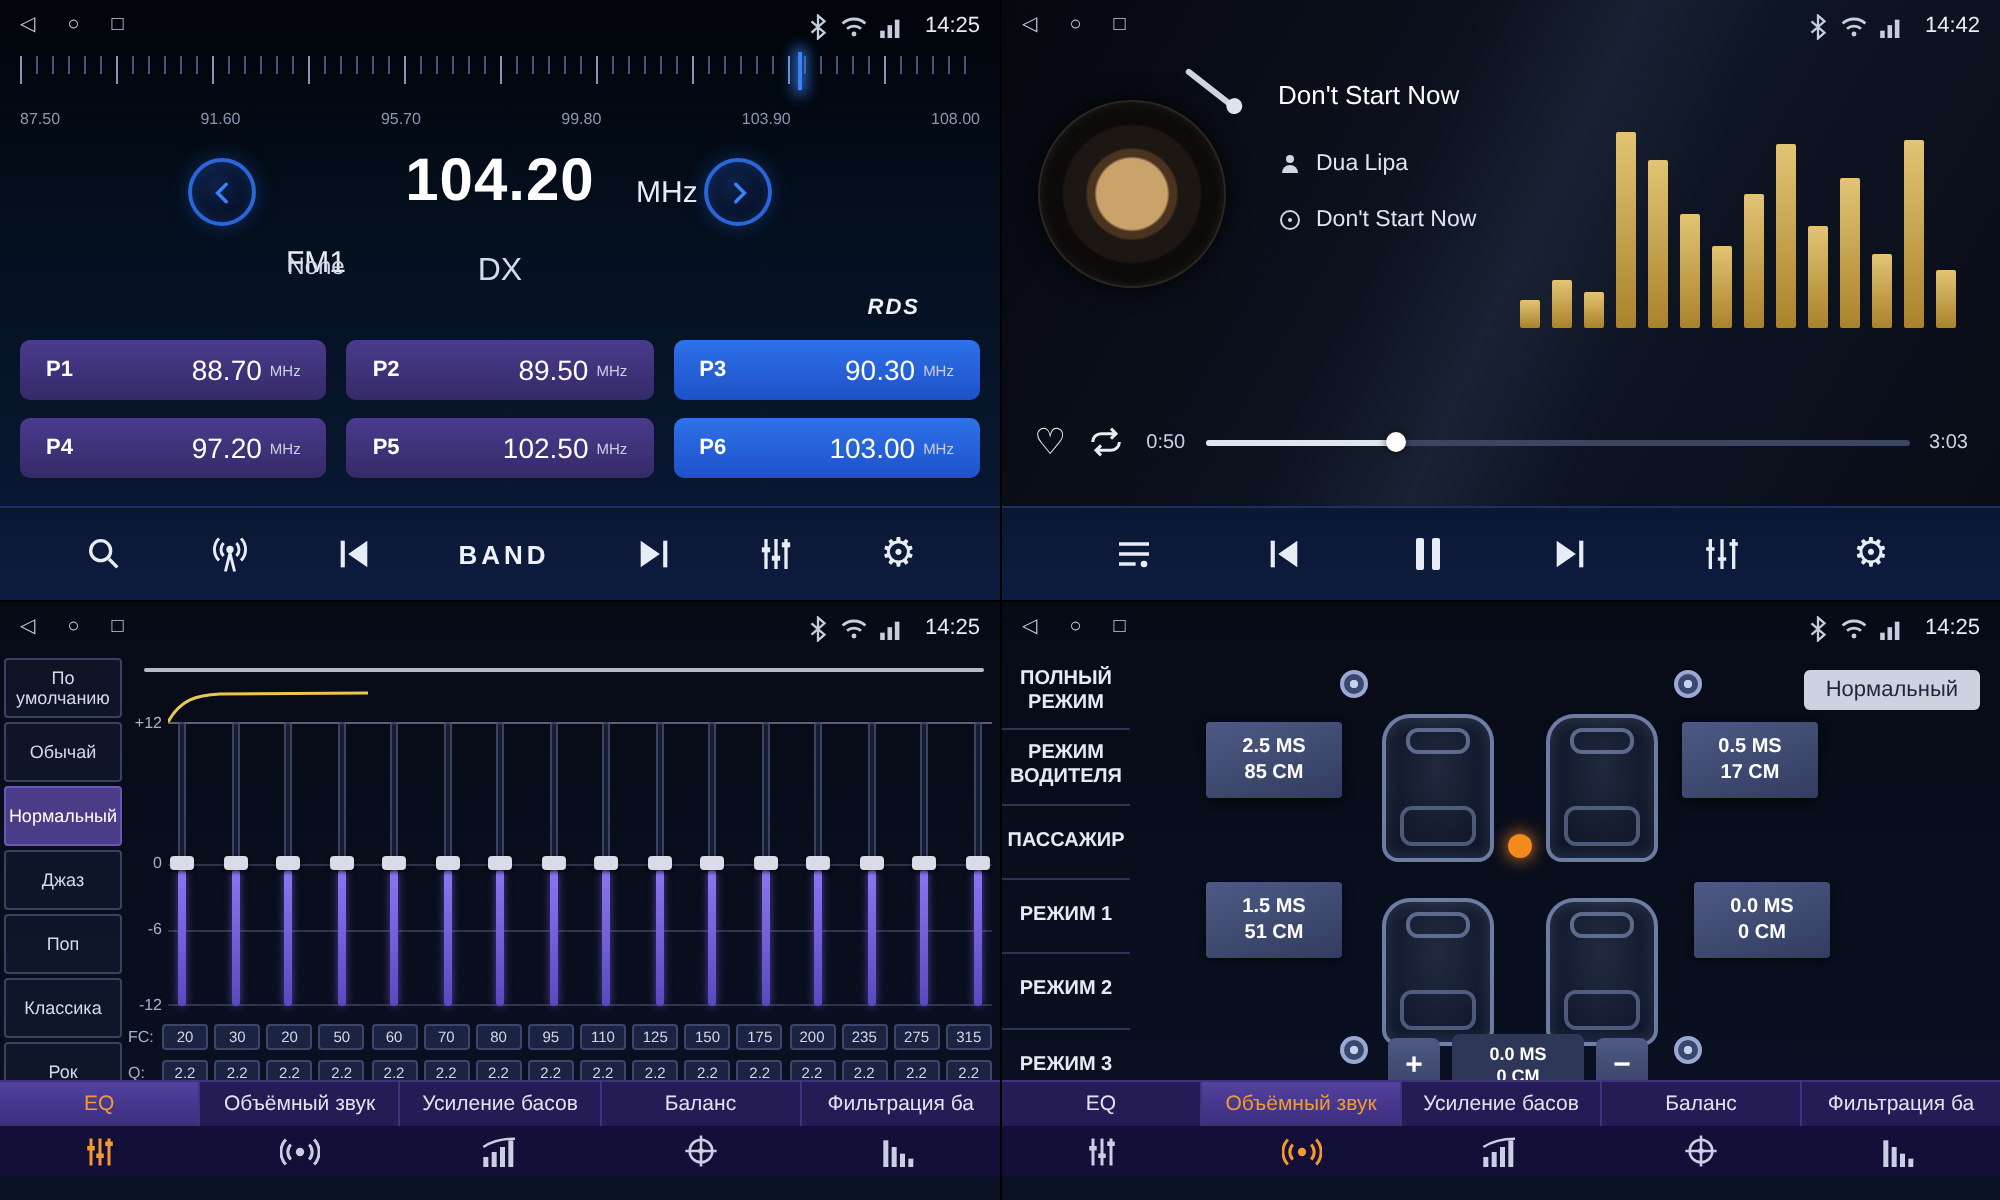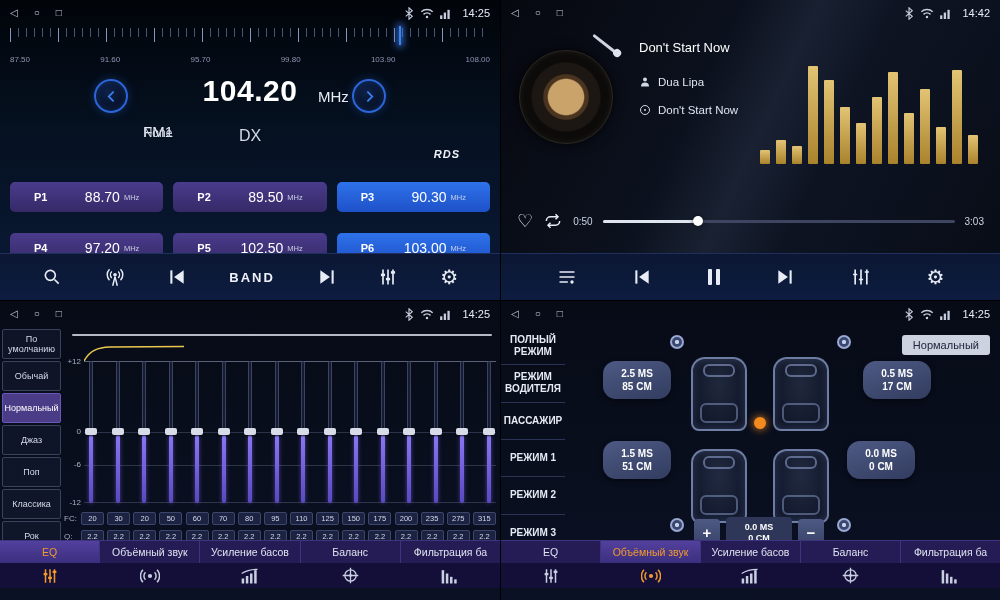--- a/index.html
+++ b/index.html
@@ -29,21 +29,21 @@
   .ruler-labels{position:absolute;left:0;right:0;bottom:0;display:flex;justify-content:space-between;}
   .ruler-label{font-size:8px;color:#8c96b2;}
   .chev-btn{position:absolute;width:34px;height:34px;border-radius:50%;border:2px solid #2b66d8;display:flex;align-items:center;justify-content:center;background:radial-gradient(circle at 40% 35%,#0e2148,#040a18);box-shadow:0 0 10px rgba(40,100,220,.35),inset 0 0 6px rgba(40,100,220,.3);cursor:pointer;}
   .band-name{position:absolute;left:130px;top:87px;width:56px;text-align:center;font-size:15px;color:#e8ecf5;margin-top:36px;}
   .freq-big{position:absolute;left:190px;top:74px;width:120px;text-align:center;font-size:30px;font-weight:bold;color:#fff;letter-spacing:.5px;}
   .freq-unit{position:absolute;left:318px;top:88px;font-size:15px;color:#e8ecf5;}
   .station-name{position:absolute;left:130px;top:126px;width:56px;text-align:center;font-size:12px;color:#d4dae8;}
   .dx-mode{position:absolute;left:190px;top:127px;width:120px;text-align:center;font-size:16px;color:#d4dae8;}
   .rds-badge{position:absolute;right:40px;top:148px;font-size:11px;font-weight:bold;font-style:italic;color:#eef1f8;letter-spacing:1px;}
   .presets{position:absolute;left:10px;right:10px;top:170px;display:grid;grid-template-columns:repeat(3,1fr);gap:9px 10px;}
-  .preset{height:30px;border-radius:5px;display:flex;align-items:center;padding:0 24px;background:linear-gradient(180deg,#4a3b8c,#352a68);cursor:pointer;margin-top:12px;}
+  .preset{height:30px;border-radius:5px;display:flex;align-items:center;padding:0 13px;background:linear-gradient(180deg,#4a3b8c,#352a68);cursor:pointer;}
   .preset.active{background:linear-gradient(180deg,#2e72ea,#1e51c8);}
   .p-name{font-size:11px;font-weight:bold;color:#fff;}
   .p-freq{flex:1;text-align:right;font-size:14px;color:#fff;padding-right:4px;}
   .p-unit{font-size:7.5px;color:#c9d0e6;}
 
   .toolbar{position:absolute;left:0;right:0;bottom:0;height:47px;display:flex;align-items:center;justify-content:space-evenly;background:linear-gradient(180deg,#0b1733,#0d1c40);border-top:1px solid #20305e;}
   .tool-btn{display:flex;align-items:center;justify-content:center;color:#e8ecf5;cursor:pointer;}
   .band-btn{font-size:13px;font-weight:bold;letter-spacing:2px;color:#eef1f8;cursor:pointer;}
   .gear-glyph{font-size:20px;line-height:1;color:#e8ecf5;}
 
@@ -99,21 +99,21 @@
   
   .mode-list{position:absolute;left:0;top:27px;bottom:48px;width:64px;display:flex;flex-direction:column;}
   .mode-item{flex:1;display:flex;align-items:center;justify-content:center;text-align:center;font-size:10px;font-weight:bold;color:#e6eaf4;border-bottom:1px solid #2b3456;padding:0 3px;line-height:1.2;cursor:pointer;}
   .profile-btn{position:absolute;right:10px;top:34px;background:#ccd2e0;color:#20273c;font-size:11px;padding:4px 11px;border-radius:3px;cursor:pointer;}
   .car-diagram{position:absolute;left:172px;top:30px;width:175px;height:215px;}
   .seat{position:absolute;width:56px;height:74px;border:2px solid rgba(150,168,215,.7);border-radius:14px 14px 8px 8px;background:radial-gradient(ellipse at 50% 35%,rgba(120,140,190,.22),rgba(40,55,95,.12));box-shadow:inset 0 0 8px rgba(130,150,200,.25);}
   .seat::before{content:"";position:absolute;top:5px;left:50%;transform:translateX(-50%);width:28px;height:9px;border:2px solid rgba(150,168,215,.55);border-radius:6px;}
   .seat::after{content:"";position:absolute;bottom:6px;left:7px;right:7px;height:16px;border:2px solid rgba(150,168,215,.45);border-radius:6px;}
   .spk{position:absolute;width:14px;height:14px;border-radius:50%;border:2px solid #9aa8d4;background:radial-gradient(circle,#c7d0ea 0 28%,#3a486f 32%);}
   .listener-dot{position:absolute;left:81px;top:86px;width:12px;height:12px;border-radius:50%;background:#f28a1e;box-shadow:0 0 9px #f28a1e;}
-  .delay-box{position:absolute;width:68px;height:38px;border-radius:13px;background:linear-gradient(160deg,#4e5a84,#323c60);box-shadow:0 2px 5px rgba(0,0,0,.5);display:flex;flex-direction:column;align-items:center;justify-content:center;gap:2px;color:#fff;font-size:10px;font-weight:bold;cursor:pointer;}
+  .delay-box{position:absolute;width:68px;height:38px;border-radius:2px;background:linear-gradient(160deg,#4e5a84,#323c60);box-shadow:0 2px 5px rgba(0,0,0,.5);display:flex;flex-direction:column;align-items:center;justify-content:center;gap:2px;color:#fff;font-size:10px;font-weight:bold;cursor:pointer;}
   .stepper{position:absolute;left:193px;top:216px;display:flex;align-items:center;gap:6px;}
   .step-btn{width:26px;height:26px;border-radius:4px;background:linear-gradient(180deg,#4e5a84,#39436a);color:#fff;font-size:15px;font-weight:bold;display:flex;align-items:center;justify-content:center;cursor:pointer;}
   .step-value{width:66px;height:30px;border-radius:4px;background:#2e3758;display:flex;flex-direction:column;align-items:center;justify-content:center;color:#fff;font-size:9px;font-weight:bold;gap:1px;}
 </style>
 </head>
 <body>
 
 <div class="quad" id="q-radio">
   <div class="statusbar">
     <div class="nav-keys">
@@ -642,21 +642,21 @@
     <div class="seat" style="left:100px;top:26px;"></div>
     <div class="seat" style="left:18px;top:118px;"></div>
     <div class="seat" style="left:100px;top:118px;"></div>
     <div class="listener-dot"></div>
   </div>
 
   <div class="delay-box" style="left:102px;top:60px;">
     <span>2.5 MS</span>
     <span>85 CM</span>
   </div>
-  <div class="delay-box" style="left:362px;top:60px;">
+  <div class="delay-box" style="left:340px;top:60px;">
     <span>0.5 MS</span>
     <span>17 CM</span>
   </div>
   <div class="delay-box" style="left:102px;top:140px;">
     <span>1.5 MS</span>
     <span>51 CM</span>
   </div>
   <div class="delay-box" style="left:346px;top:140px;">
     <span>0.0 MS</span>
     <span>0 CM</span>

